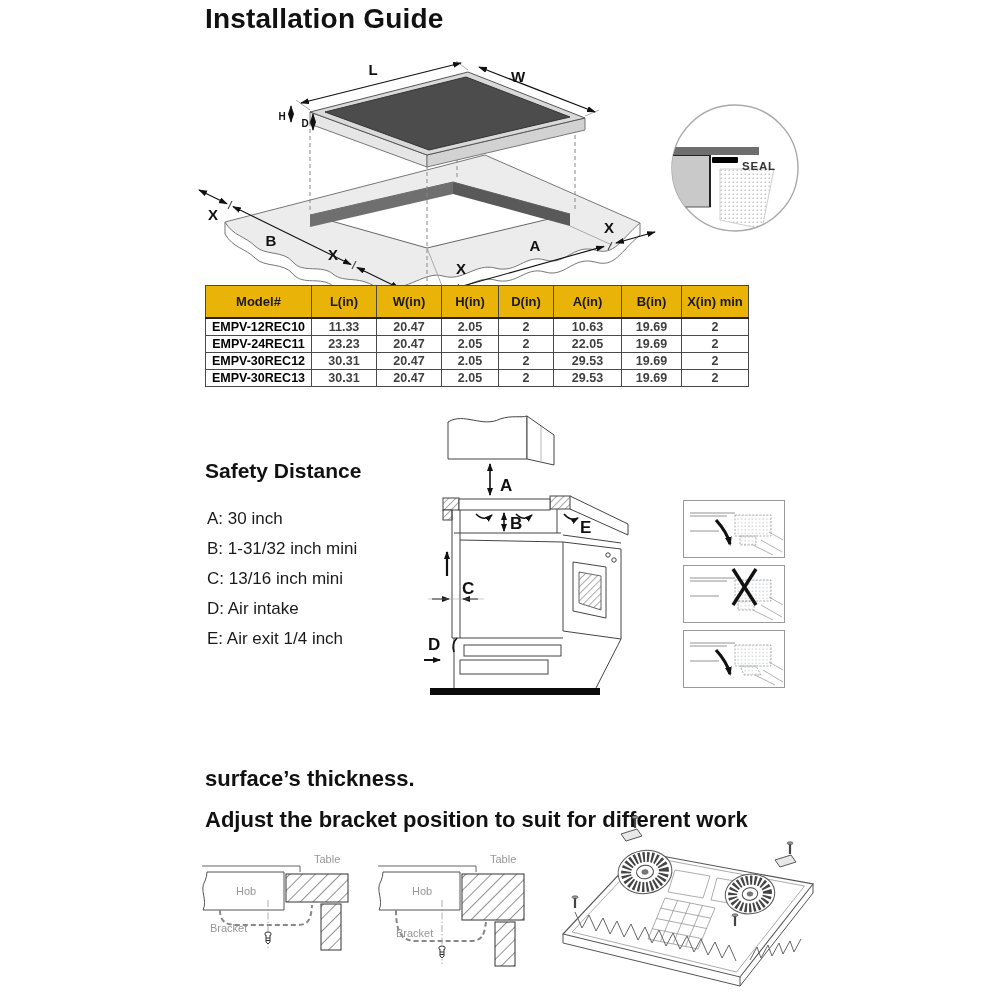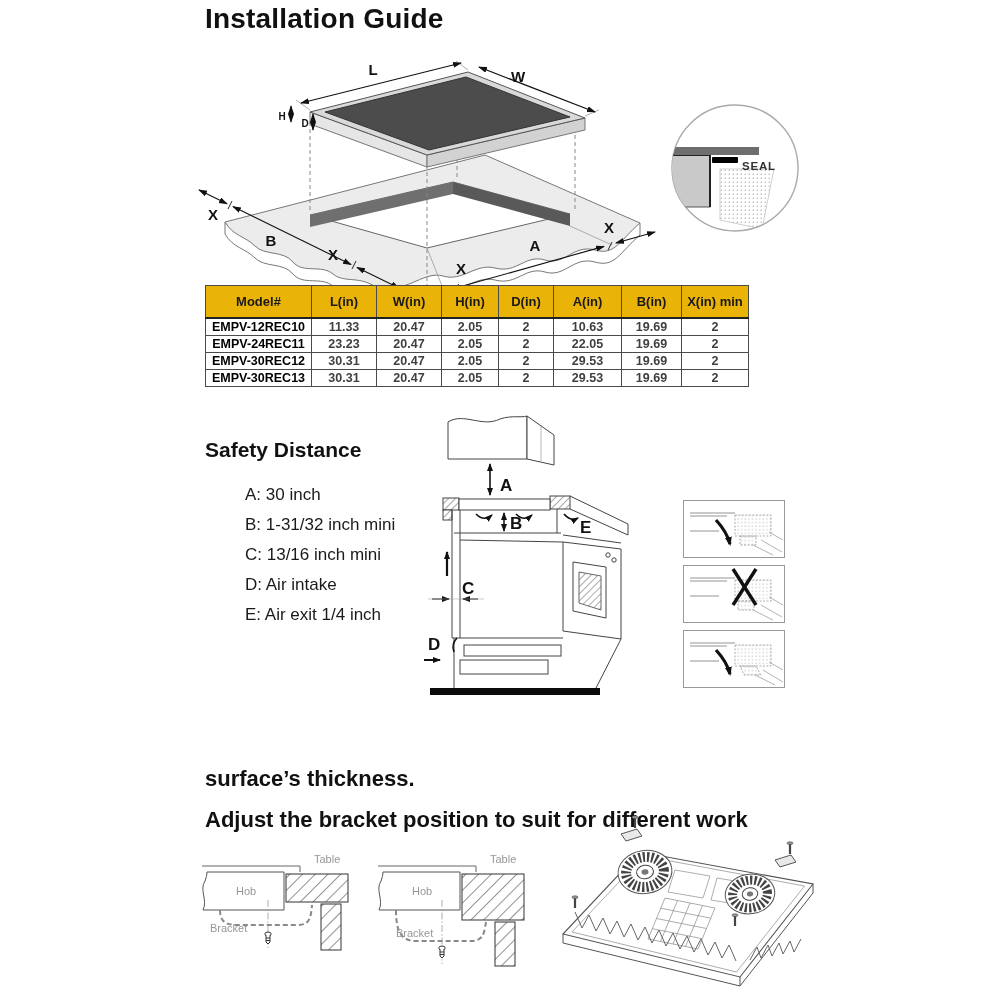--- a/index.html
+++ b/index.html
@@ -1,20 +1,20 @@
 <!DOCTYPE html>
 <html><head>
 <meta charset="utf-8">
 <style>
   html,body{margin:0;padding:0;background:#fff;}
   .page{position:relative;width:1000px;height:1000px;background:#fff;
         font-family:"Liberation Sans",sans-serif;color:#111;overflow:hidden;}
   .abs{position:absolute;}
   .title{font-size:28px;font-weight:800;letter-spacing:.2px;}
-  .h2{font-size:21px;font-weight:800;}
+  .h2{font-size:21px;font-weight:800;margin-top:21px;}
   .h2b{font-size:22px;font-weight:800;line-height:41px;}
   .safety-list{font-size:17px;line-height:30px;color:#1a1a1a;}
   table.spec{border-collapse:collapse;table-layout:fixed;}
   table.spec th{background:#eab308;border:1px solid #4a4a4a;border-bottom:2px solid #222;
     font-size:13px;font-weight:700;color:#1a1a1a;padding:8px 2px;}
   table.spec td{border:1px solid #4a4a4a;text-align:center;font-size:12.5px;
     color:#404040;padding:1px 2px;height:14px;font-weight:bold;}
   table.spec td.model{font-weight:700;color:#000;margin-top:40px;}
   svg text{font-family:"Liberation Sans",sans-serif;}
   .dimlbl{font-weight:800;font-size:15px;fill:#111;}
@@ -190,21 +190,21 @@
         <td>2</td>
         <td>29.53</td>
         <td>19.69</td>
         <td>2</td>
       </tr>
     </tbody>
   </table>
 
   <div class="abs h2" style="left:205px;top:438px;">Safety Distance</div>
 
-  <div class="abs safety-list" style="left:207px;top:480px;width:210px;margin-left:38px;">
+  <div class="abs safety-list" style="left:207px;top:504px;width:210px;">
     <div>A: 30 inch</div>
     <div>B: 1-31/32 inch mini</div>
     <div>C: 13/16 inch mini</div>
     <div>D: Air intake</div>
     <div>E: Air exit 1/4 inch</div>
   </div>
 
   <svg class="abs" style="left:424px;top:402px;" width="240" height="300" viewBox="0 0 240 300">
     <defs>
       <marker id="m2" markerWidth="8" markerHeight="6" refX="7" refY="3" orient="auto-start-reverse" markerUnits="userSpaceOnUse">

